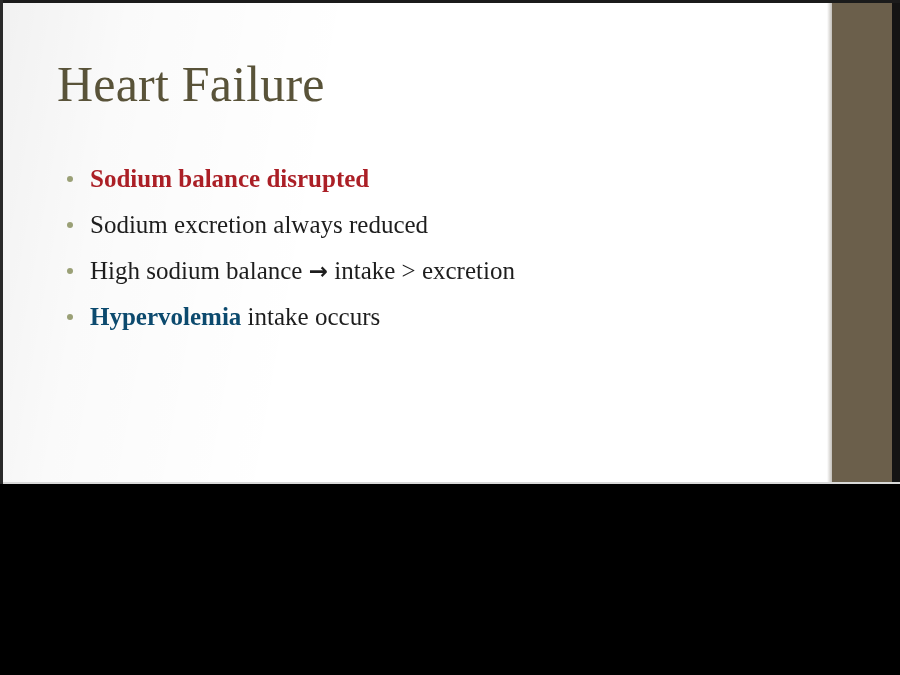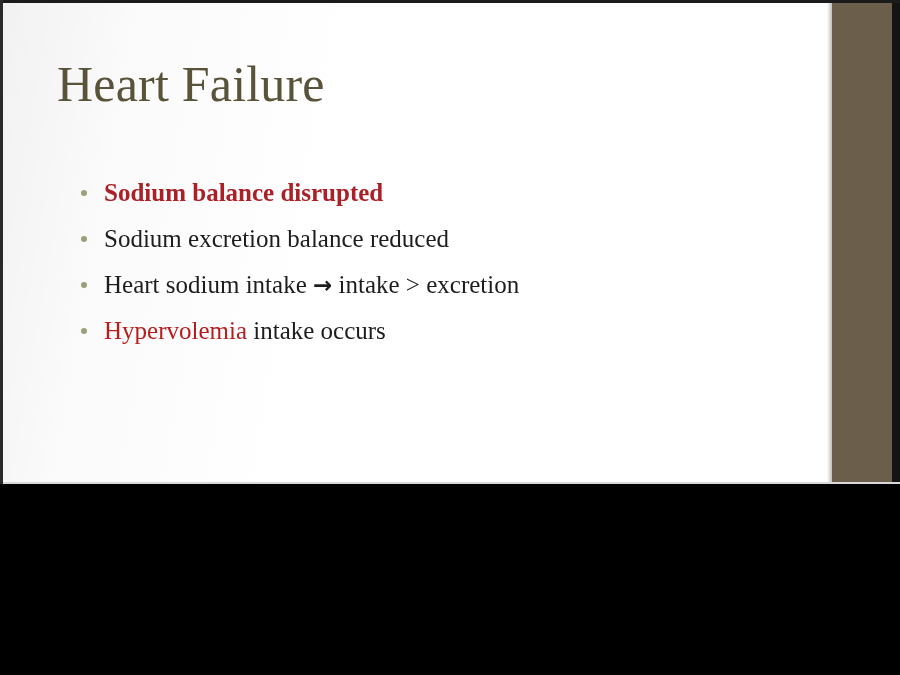--- a/index.html
+++ b/index.html
@@ -119,21 +119,21 @@
     white-space: nowrap;
     z-index: 20;
   }
 
   
   .bullet-list {
     position: absolute;
     left: 62px;
     top: 163px;
     width: 740px;
-    margin: 14px;
+    margin: 0;
     padding: 0;
     list-style: none;
     z-index: 20;
   }
   .bullet-item {
     position: relative;
     padding-left: 28px;
     margin: 0 0 14px 0;
     font-size: 25px;
     line-height: 1.28;
@@ -155,22 +155,22 @@
   .bullet-text-trailing {
     display: inline;
   }
 
   
   .em-red {
     color: #ab1f26;
     font-weight: bold;
   }
   .em-green {
-    color: #b91c1c;
-    font-weight: normal;
+    color: #0c4a6e;
+    font-weight: bold;
   }
   .em-plain {
     color: #1d1d1d;
     font-weight: 400;
   }
   .arrow-glyph {
     font-family: "DejaVu Sans", sans-serif;
     font-size: 23px;
     font-weight: 600;
   }
@@ -186,26 +186,26 @@
 
   <ul class="bullet-list">
 
     <li class="bullet-item">
       <span class="bullet-dot"></span>
       <span class="bullet-text em-red">Sodium balance disrupted</span><span class="bullet-text-trailing em-plain"></span>
     </li>
 
     <li class="bullet-item">
       <span class="bullet-dot"></span>
-      <span class="bullet-text em-plain">Sodium excretion balance reduced</span><span class="bullet-text-trailing em-plain"></span>
-    </li>
-
-    <li class="bullet-item">
-      <span class="bullet-dot"></span>
-      <span class="bullet-text em-plain">Heart sodium intake </span><span class="arrow-glyph">→</span><span class="bullet-text-trailing em-plain"> intake &gt; excretion</span>
+      <span class="bullet-text em-plain">Sodium excretion always reduced</span><span class="bullet-text-trailing em-plain"></span>
+    </li>
+
+    <li class="bullet-item">
+      <span class="bullet-dot"></span>
+      <span class="bullet-text em-plain">High sodium balance </span><span class="arrow-glyph">→</span><span class="bullet-text-trailing em-plain"> intake &gt; excretion</span>
     </li>
 
     <li class="bullet-item">
       <span class="bullet-dot"></span>
       <span class="bullet-text em-green">Hypervolemia</span><span class="bullet-text-trailing em-plain"> intake occurs</span>
     </li>
 
   </ul>
 
   <div class="sidebar">

